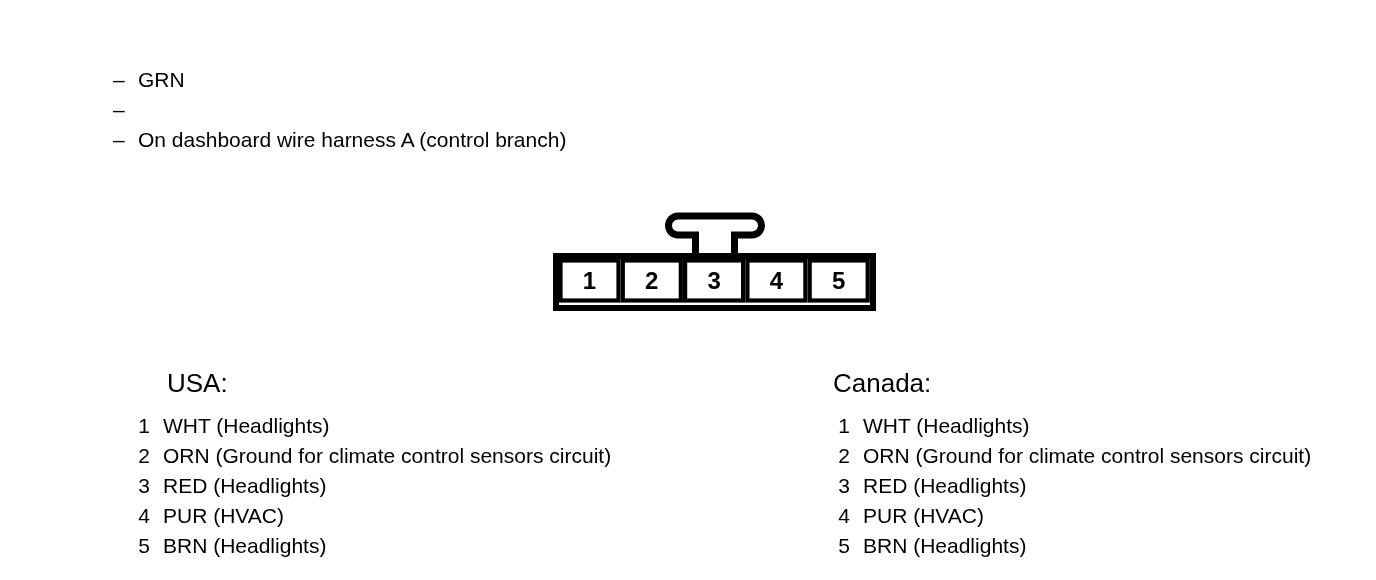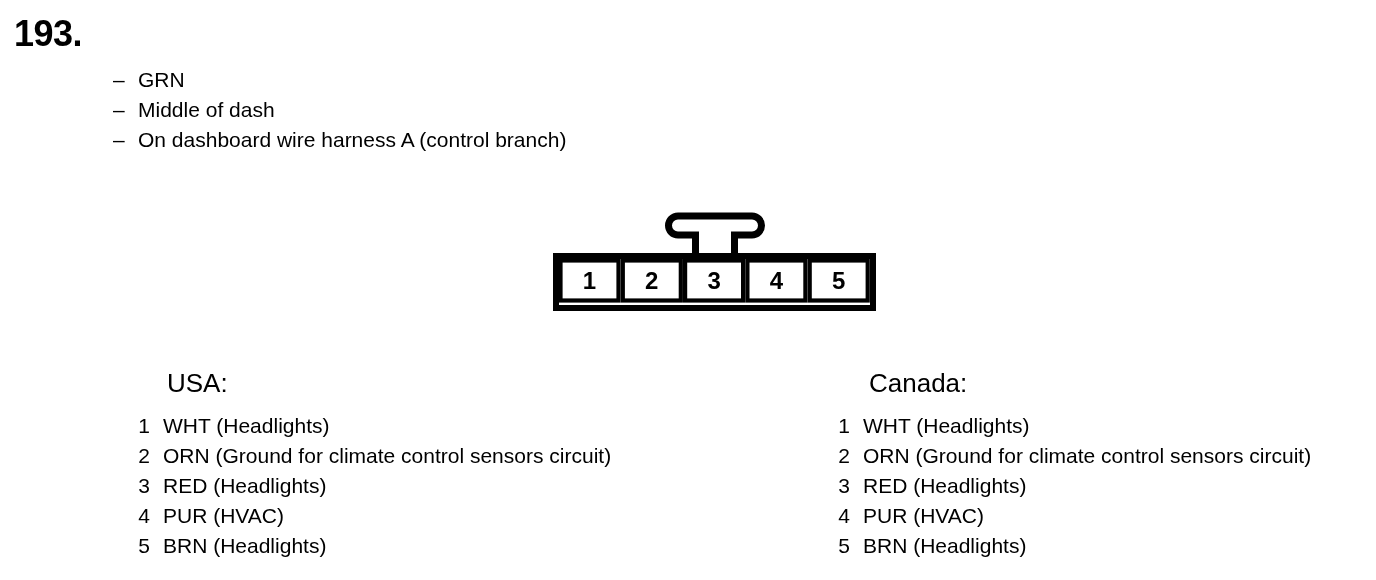--- a/index.html
+++ b/index.html
@@ -24,46 +24,44 @@
   .connector-wrap{position:absolute;left:540px;top:200px;width:350px;height:118px;}
   .connector-wrap svg text{
     font-family:"Liberation Sans", sans-serif;
     font-weight:bold;font-size:24px;text-anchor:middle;fill:#000;
   }
   .region-heading{
     position:absolute;top:368px;
     font-weight:normal;font-size:26px;line-height:30px;white-space:nowrap;
   }
   .region-heading.usa{left:167px;}
-  .region-heading.canada{left:869px;text-align:right;}
+  .region-heading.canada{left:833px;text-align:right;}
   .pin-list{
     position:absolute;top:411px;
     font-size:21px;line-height:30px;
   }
   .pin-list.usa{left:138px;}
   .pin-list.canada{left:838px;}
   .pin-row{display:flex;white-space:nowrap;}
   .pin-row .pin-num{display:inline-block;width:12px;text-align:right;flex:none;}
   .pin-row .pin-label{margin-left:13px;}
 </style>
 </head>
 <body>
 
 <div class="header">
-  <span class="num">193.</span>
 </div>
 
 <div class="notes">
   <div class="note-row">
     <span class="dash">–</span>
     <span>GRN</span>
   </div>
   <div class="note-row">
     <span class="dash">–</span>
-    <span>Middle of dash</span>
   </div>
   <div class="note-row">
     <span class="dash">–</span>
     <span>On dashboard wire harness A (control branch)</span>
   </div>
 </div>
 
 <div class="connector-wrap">
   <svg width="350" height="118" viewBox="0 0 350 118">
     <path d="M 155.5 58 L 155.5 35 L 138 35 A 9.5 9.5 0 0 1 138 16 L 212 16 A 9.5 9.5 0 0 1 212 35 L 194.5 35 L 194.5 58" fill="#ffffff" stroke="#000000" stroke-width="7"></path>

